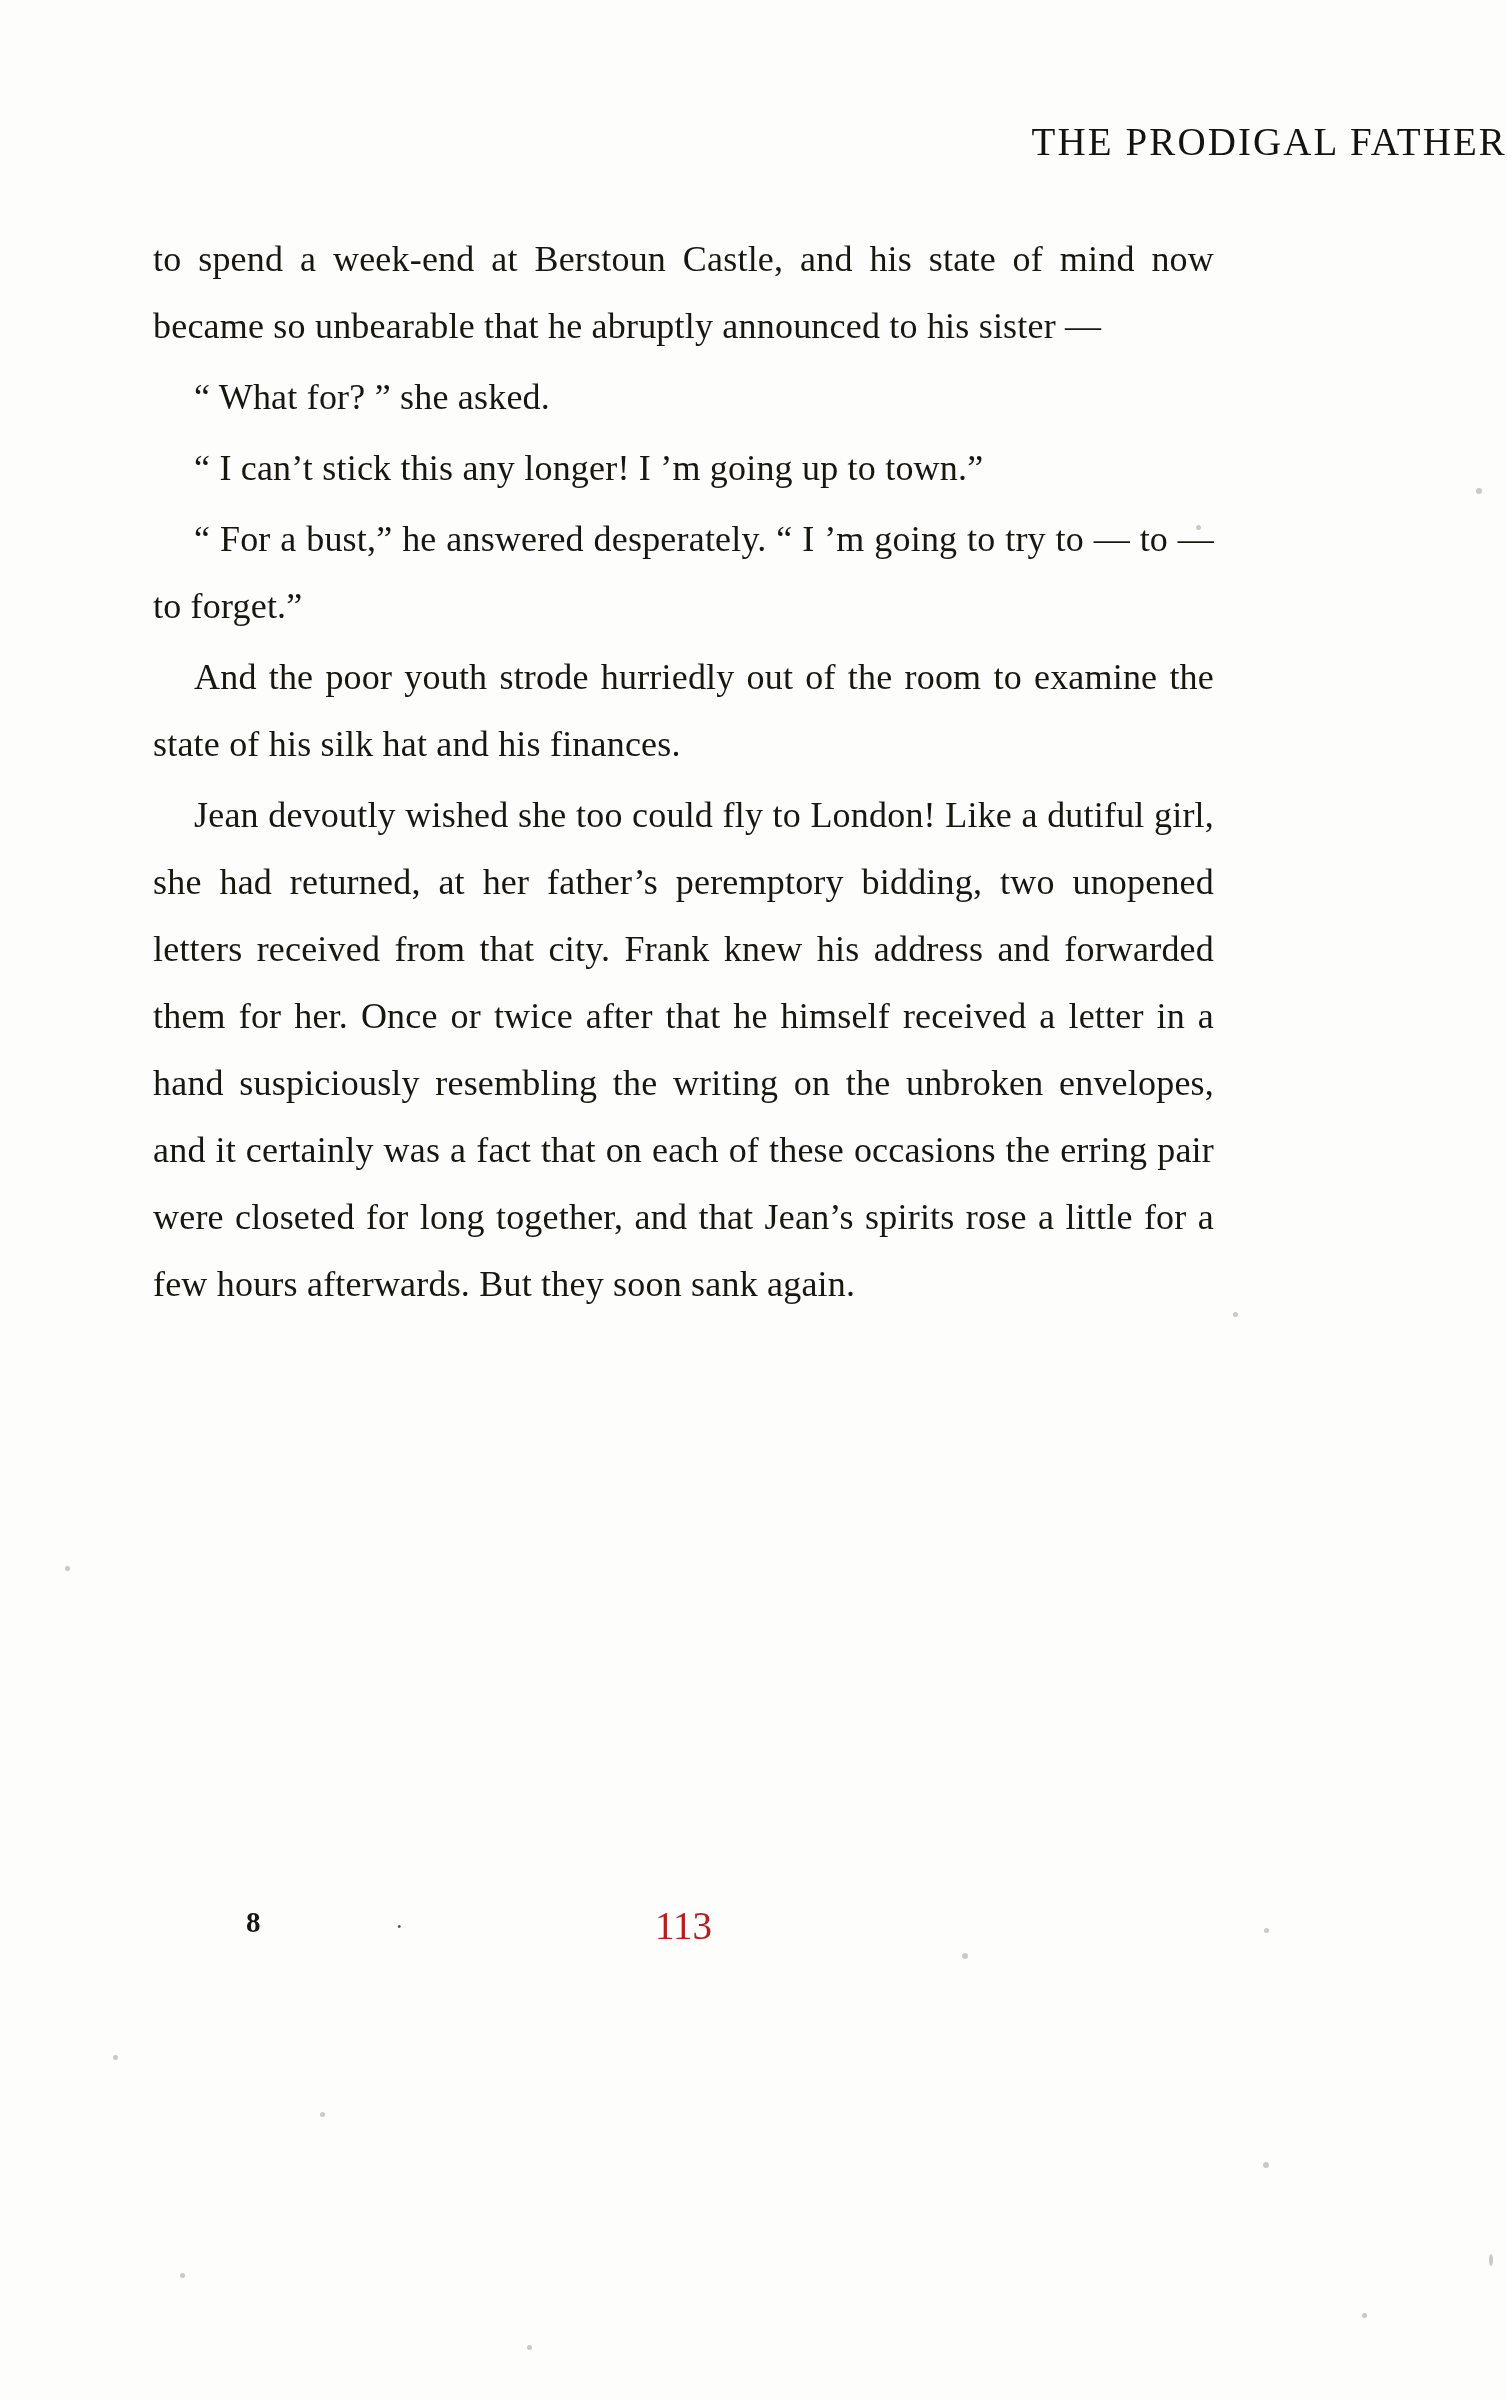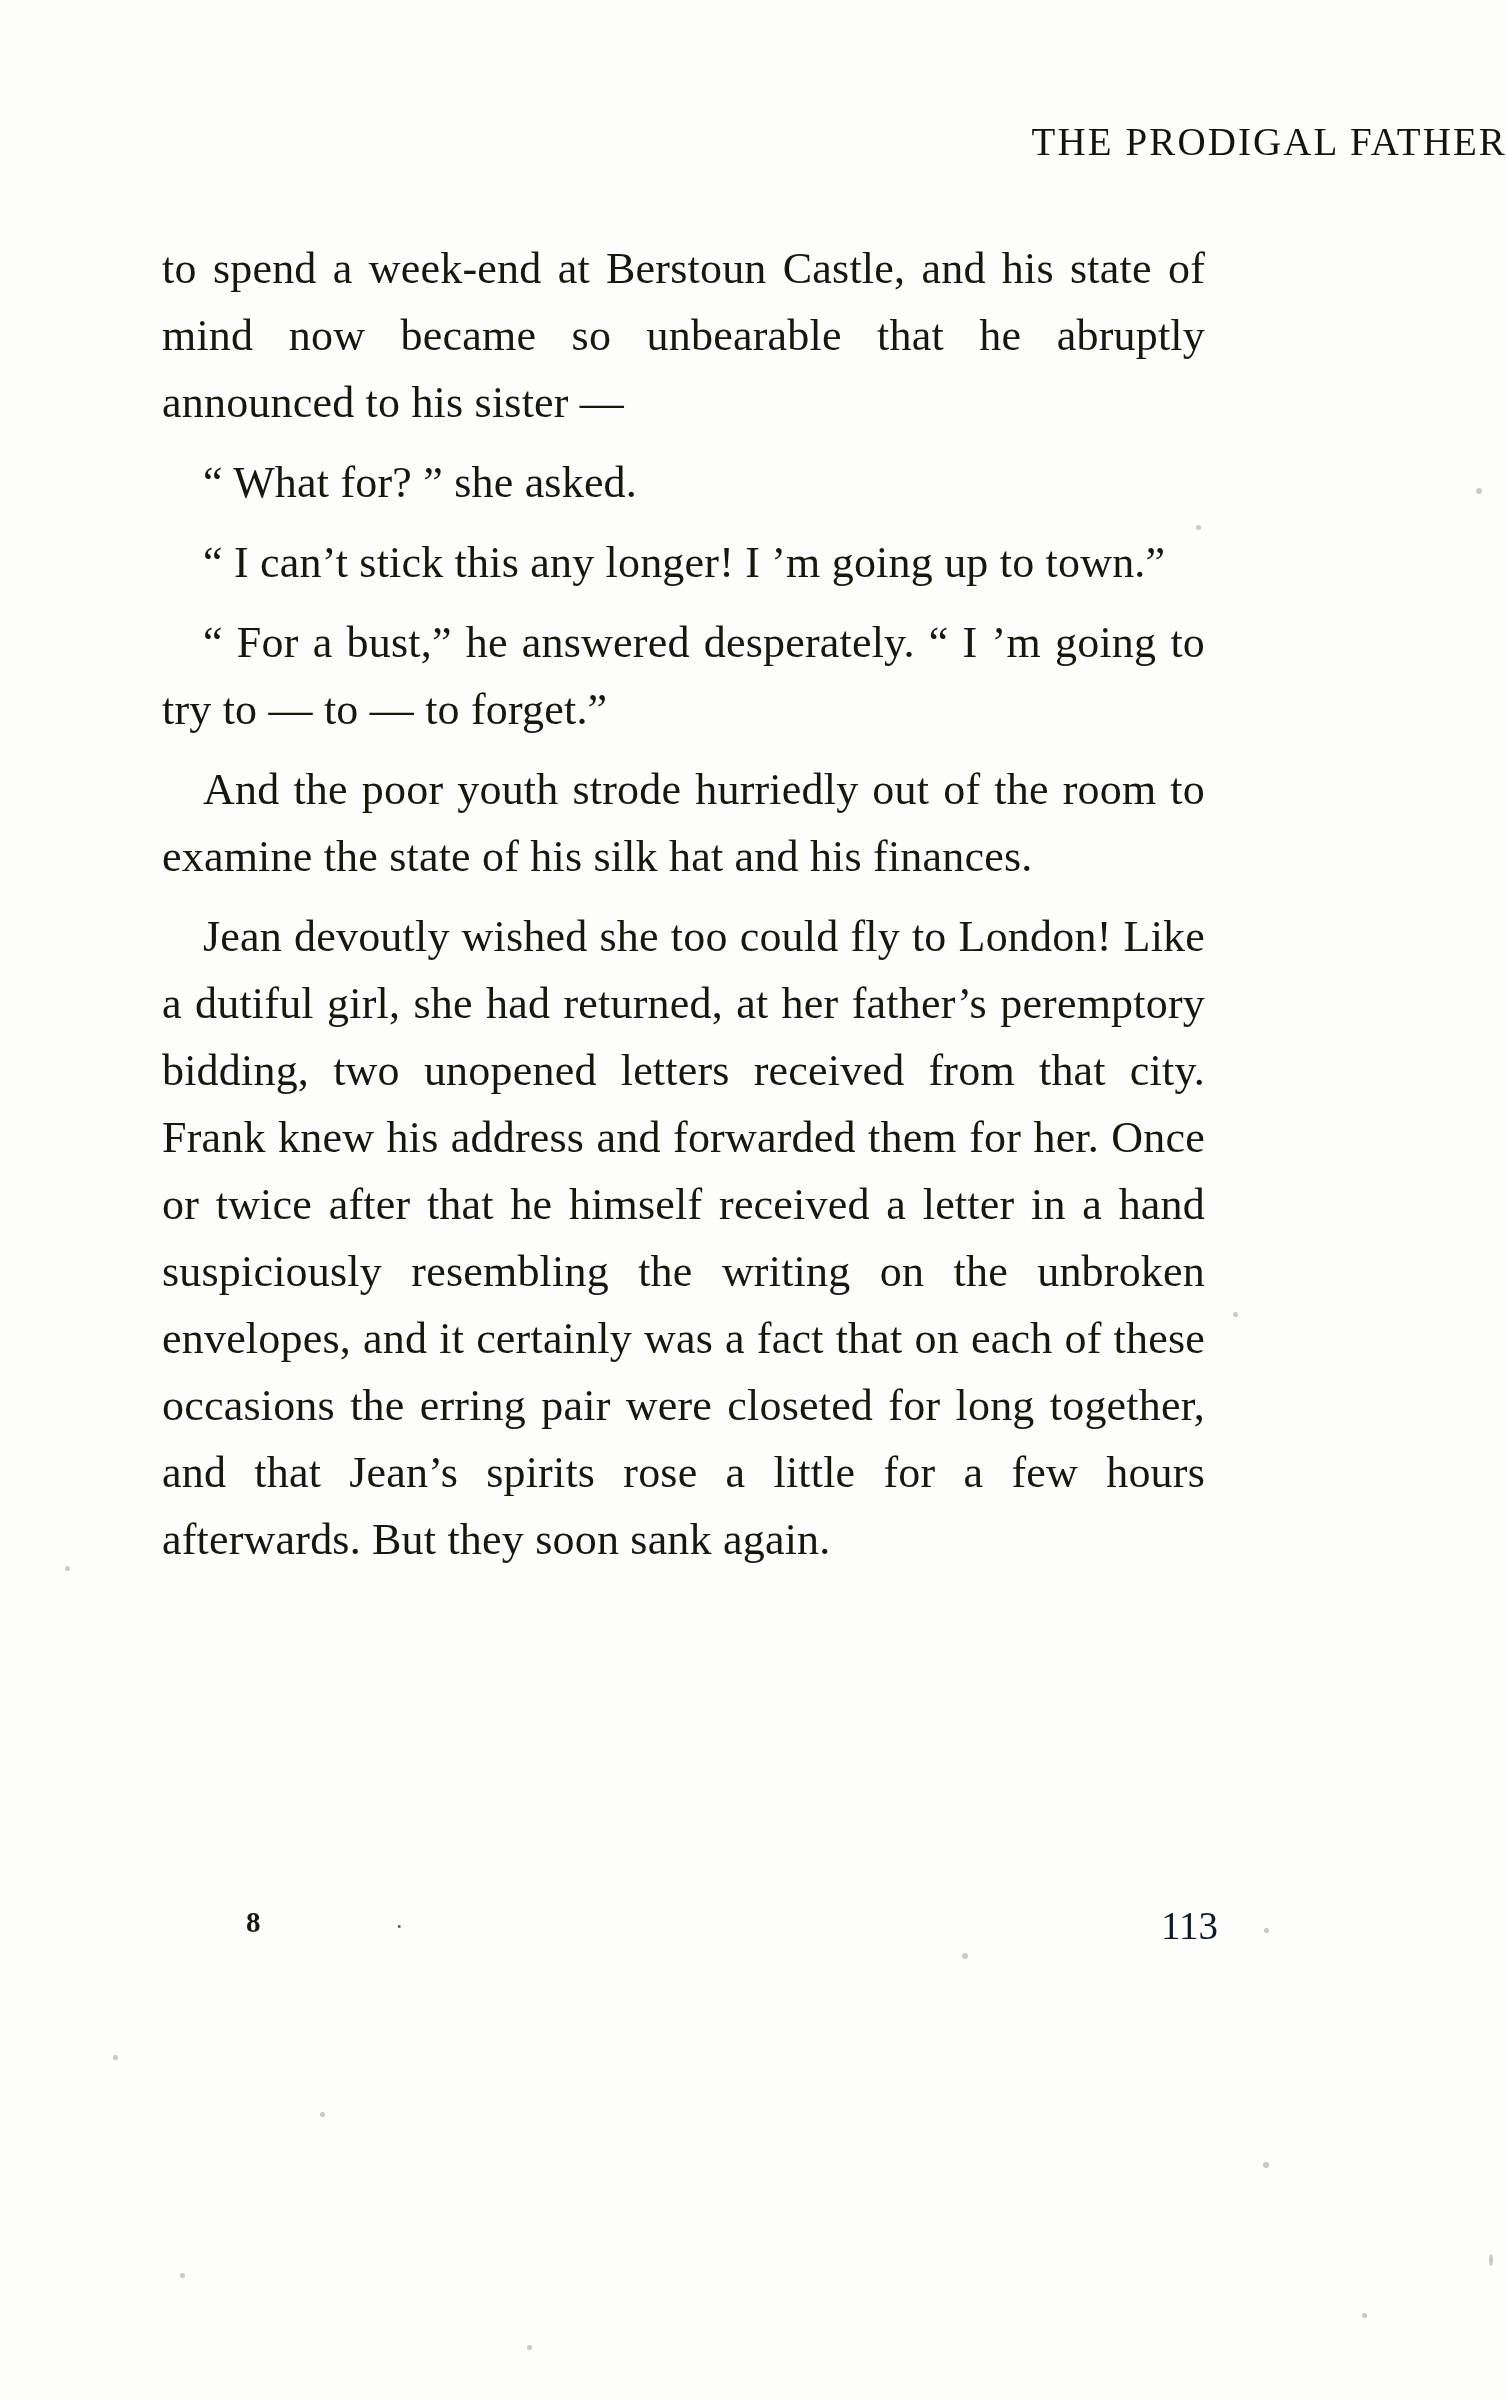--- a/index.html
+++ b/index.html
@@ -33,22 +33,22 @@
     font-family: "Liberation Serif", serif;
     color: #14130f;
   }
   .body-block {
     position: absolute;
     top: 222px;
     left: 149px;
     width: 1069px;
   }
   p.para {
-    margin: 13px;
-    font-size: 44px;
+    margin: 4px;
+    font-size: 36px;
     line-height: 67px;
     text-align: justify;
     text-justify: inter-word;
     color: #17160f;
     letter-spacing: 0.2px;
   }
   p.para.indent {
     text-indent: 41px;
   }
   .footer {
@@ -71,23 +71,23 @@
     left: 246px;
     top: 8.5px;
     font-size: 25.4px;
     color: #55544e;
   }
   .page-number {
     position: absolute;
     left: 0;
     top: 0;
     width: 1069px;
-    text-align: right;
+    text-align: center;
     font-size: 39px;
-    color: #0f172a;
+    color: #b91c1c;
   }
   
   .speck {
     position: absolute;
     background: #b9b7ad;
     border-radius: 50%;
     opacity: 0.75;
   }
 </style>
 </head>

